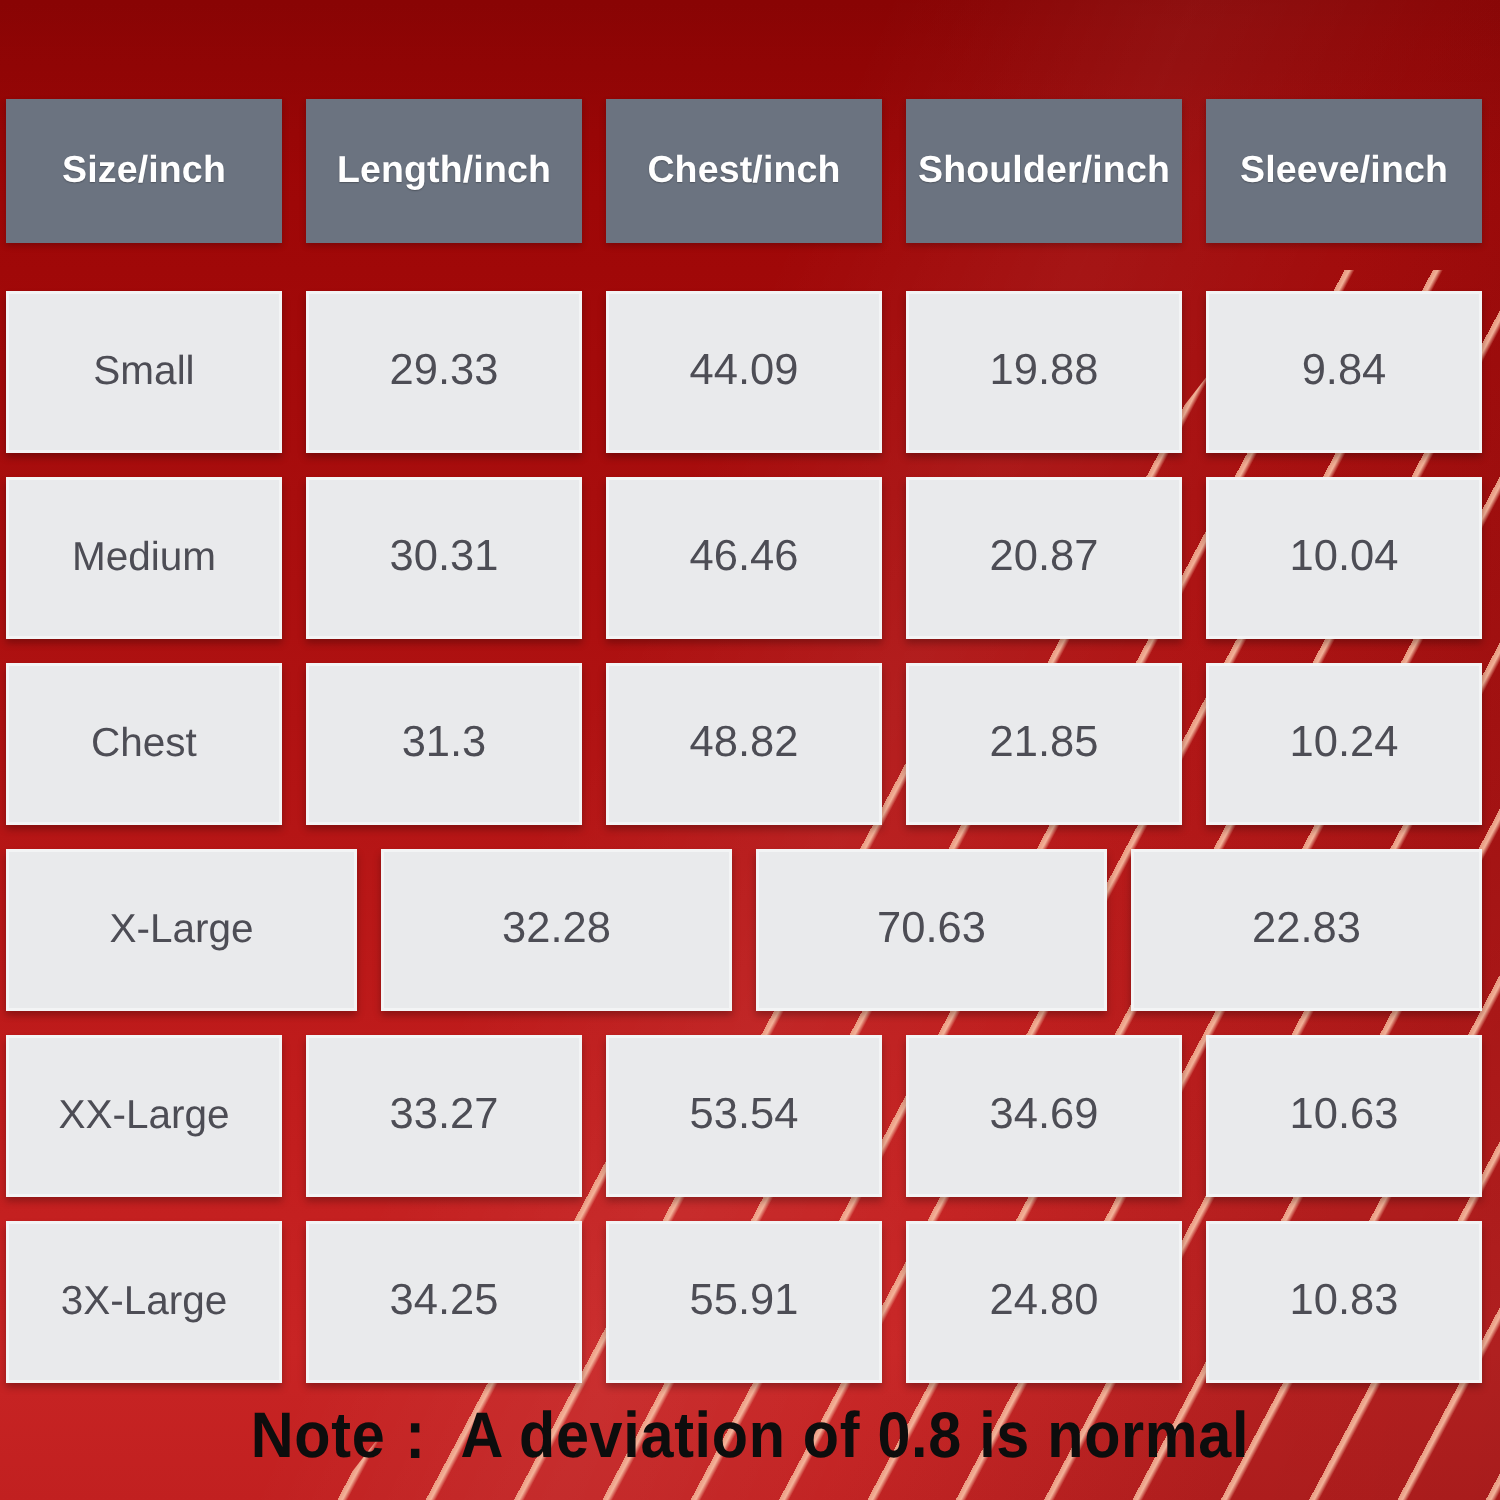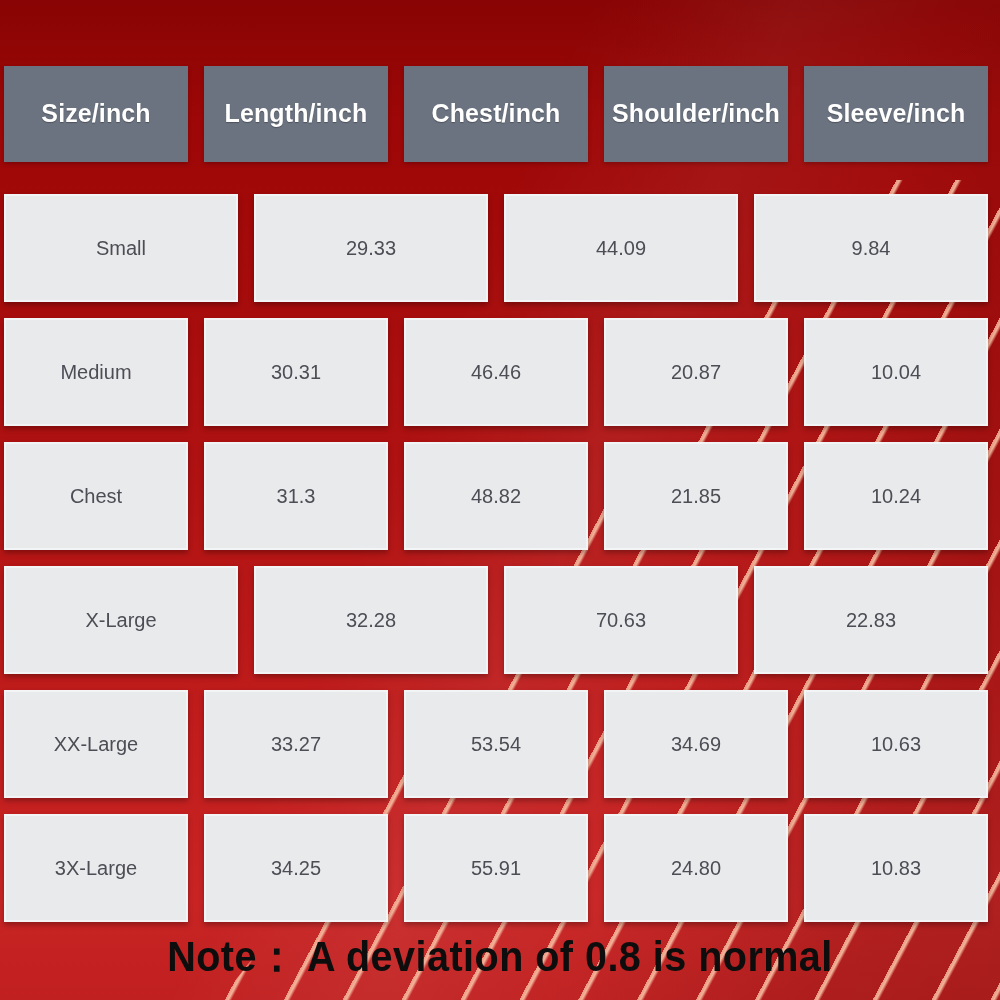--- a/index.html
+++ b/index.html
@@ -101,28 +101,28 @@
     color: #ffffff;
     font-size: 25px;
     font-weight: bold;
     letter-spacing: 0.1px;
     box-shadow: 0 2px 4px rgba(0,0,0,0.22);
     text-shadow: 0 1px 1px rgba(0,0,0,0.28);
   }
   .row-data .cell {
     background: #e9eaec;
     color: #4d4d55;
-    font-size: 20px;
+    font-size: 29px;
     font-weight: normal;
     height: 108px;
     border: 2px solid #f3f4f5;
     box-shadow: 0 3px 5px rgba(0,0,0,0.28);
   }
   .row-data .cell.size-label {
-    font-size: 20px;
+    font-size: 27px;
   }
 
   
   #note {
     position: absolute;
     left: 0;
     right: 0;
     top: 928px;
     text-align: center;
     z-index: 6;
@@ -151,20 +151,21 @@
         <div class="cell">Length/inch</div>
         <div class="cell">Chest/inch</div>
         <div class="cell">Shoulder/inch</div>
         <div class="cell">Sleeve/inch</div>
       </div>
     <div id="body-rows" style="display: flex; flex-direction: column; gap: 16px; margin-top: 16px;">
         <div class="row row-data">
           <div class="cell size-label">Small</div>
           <div class="cell">29.33</div>
           <div class="cell">44.09</div>
+          <div class="cell">19.88</div>
           <div class="cell">9.84</div>
         </div>
         <div class="row row-data">
           <div class="cell size-label">Medium</div>
           <div class="cell">30.31</div>
           <div class="cell">46.46</div>
           <div class="cell">20.87</div>
           <div class="cell">10.04</div>
         </div>
         <div class="row row-data">

